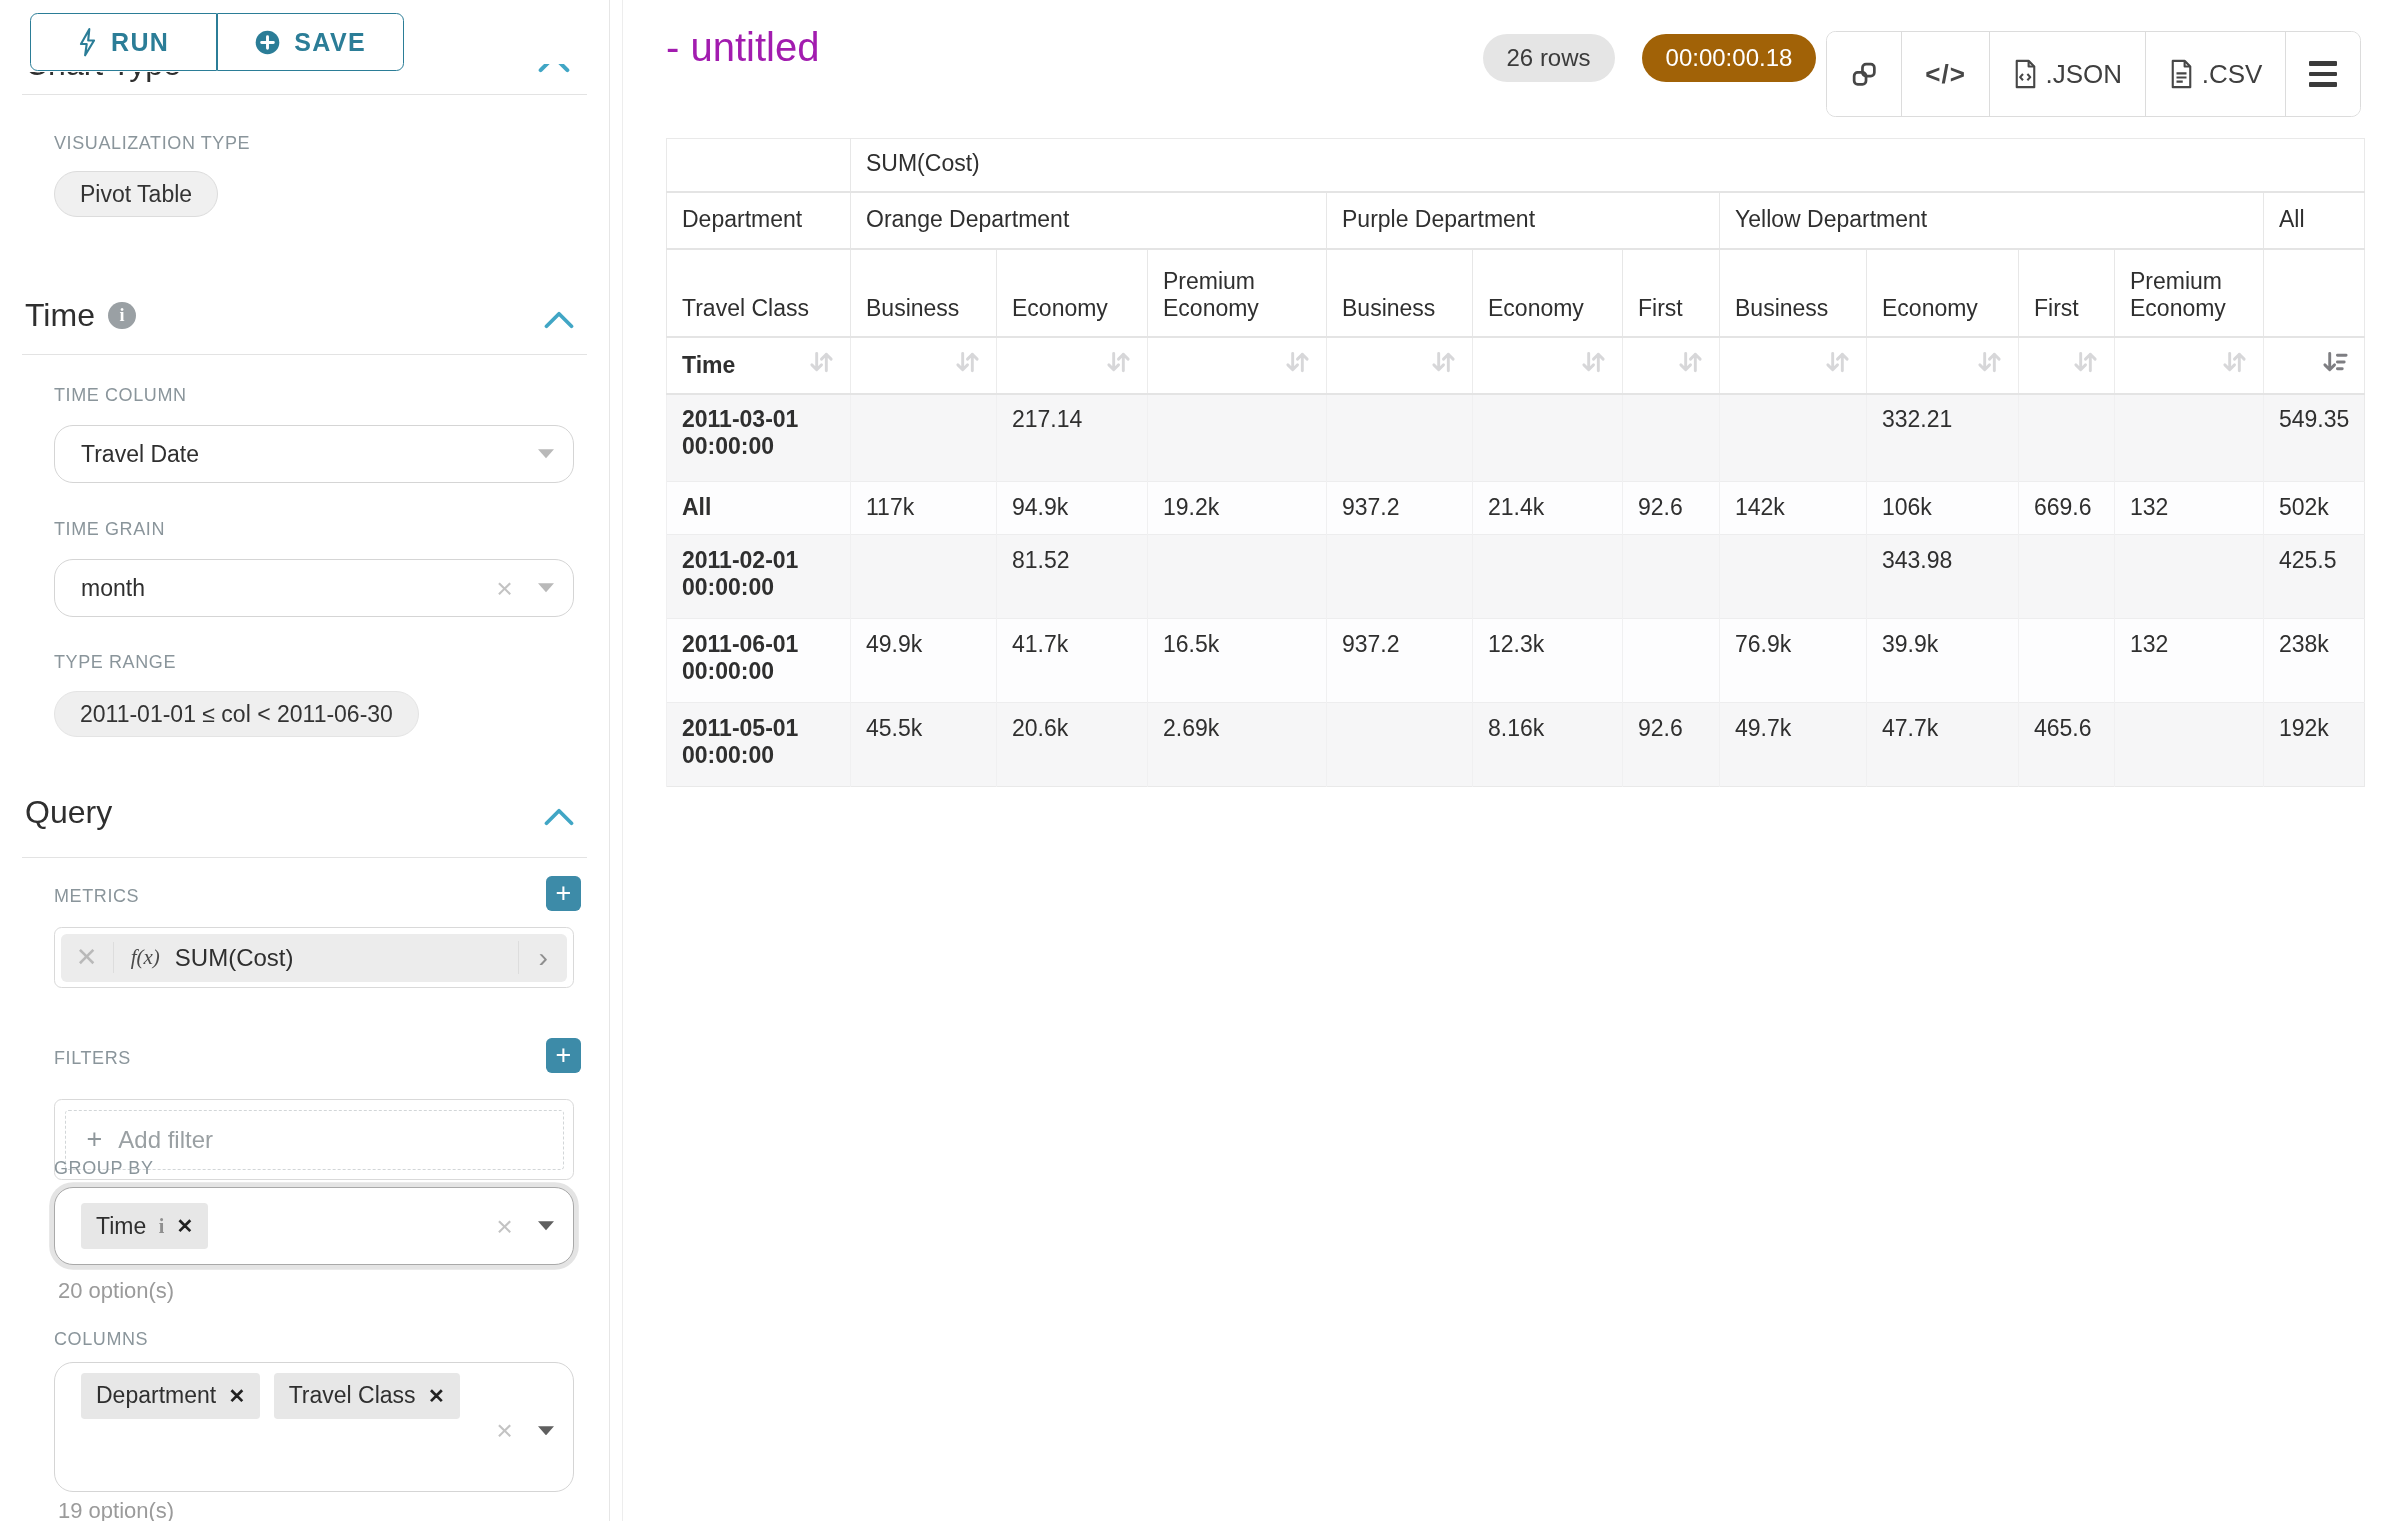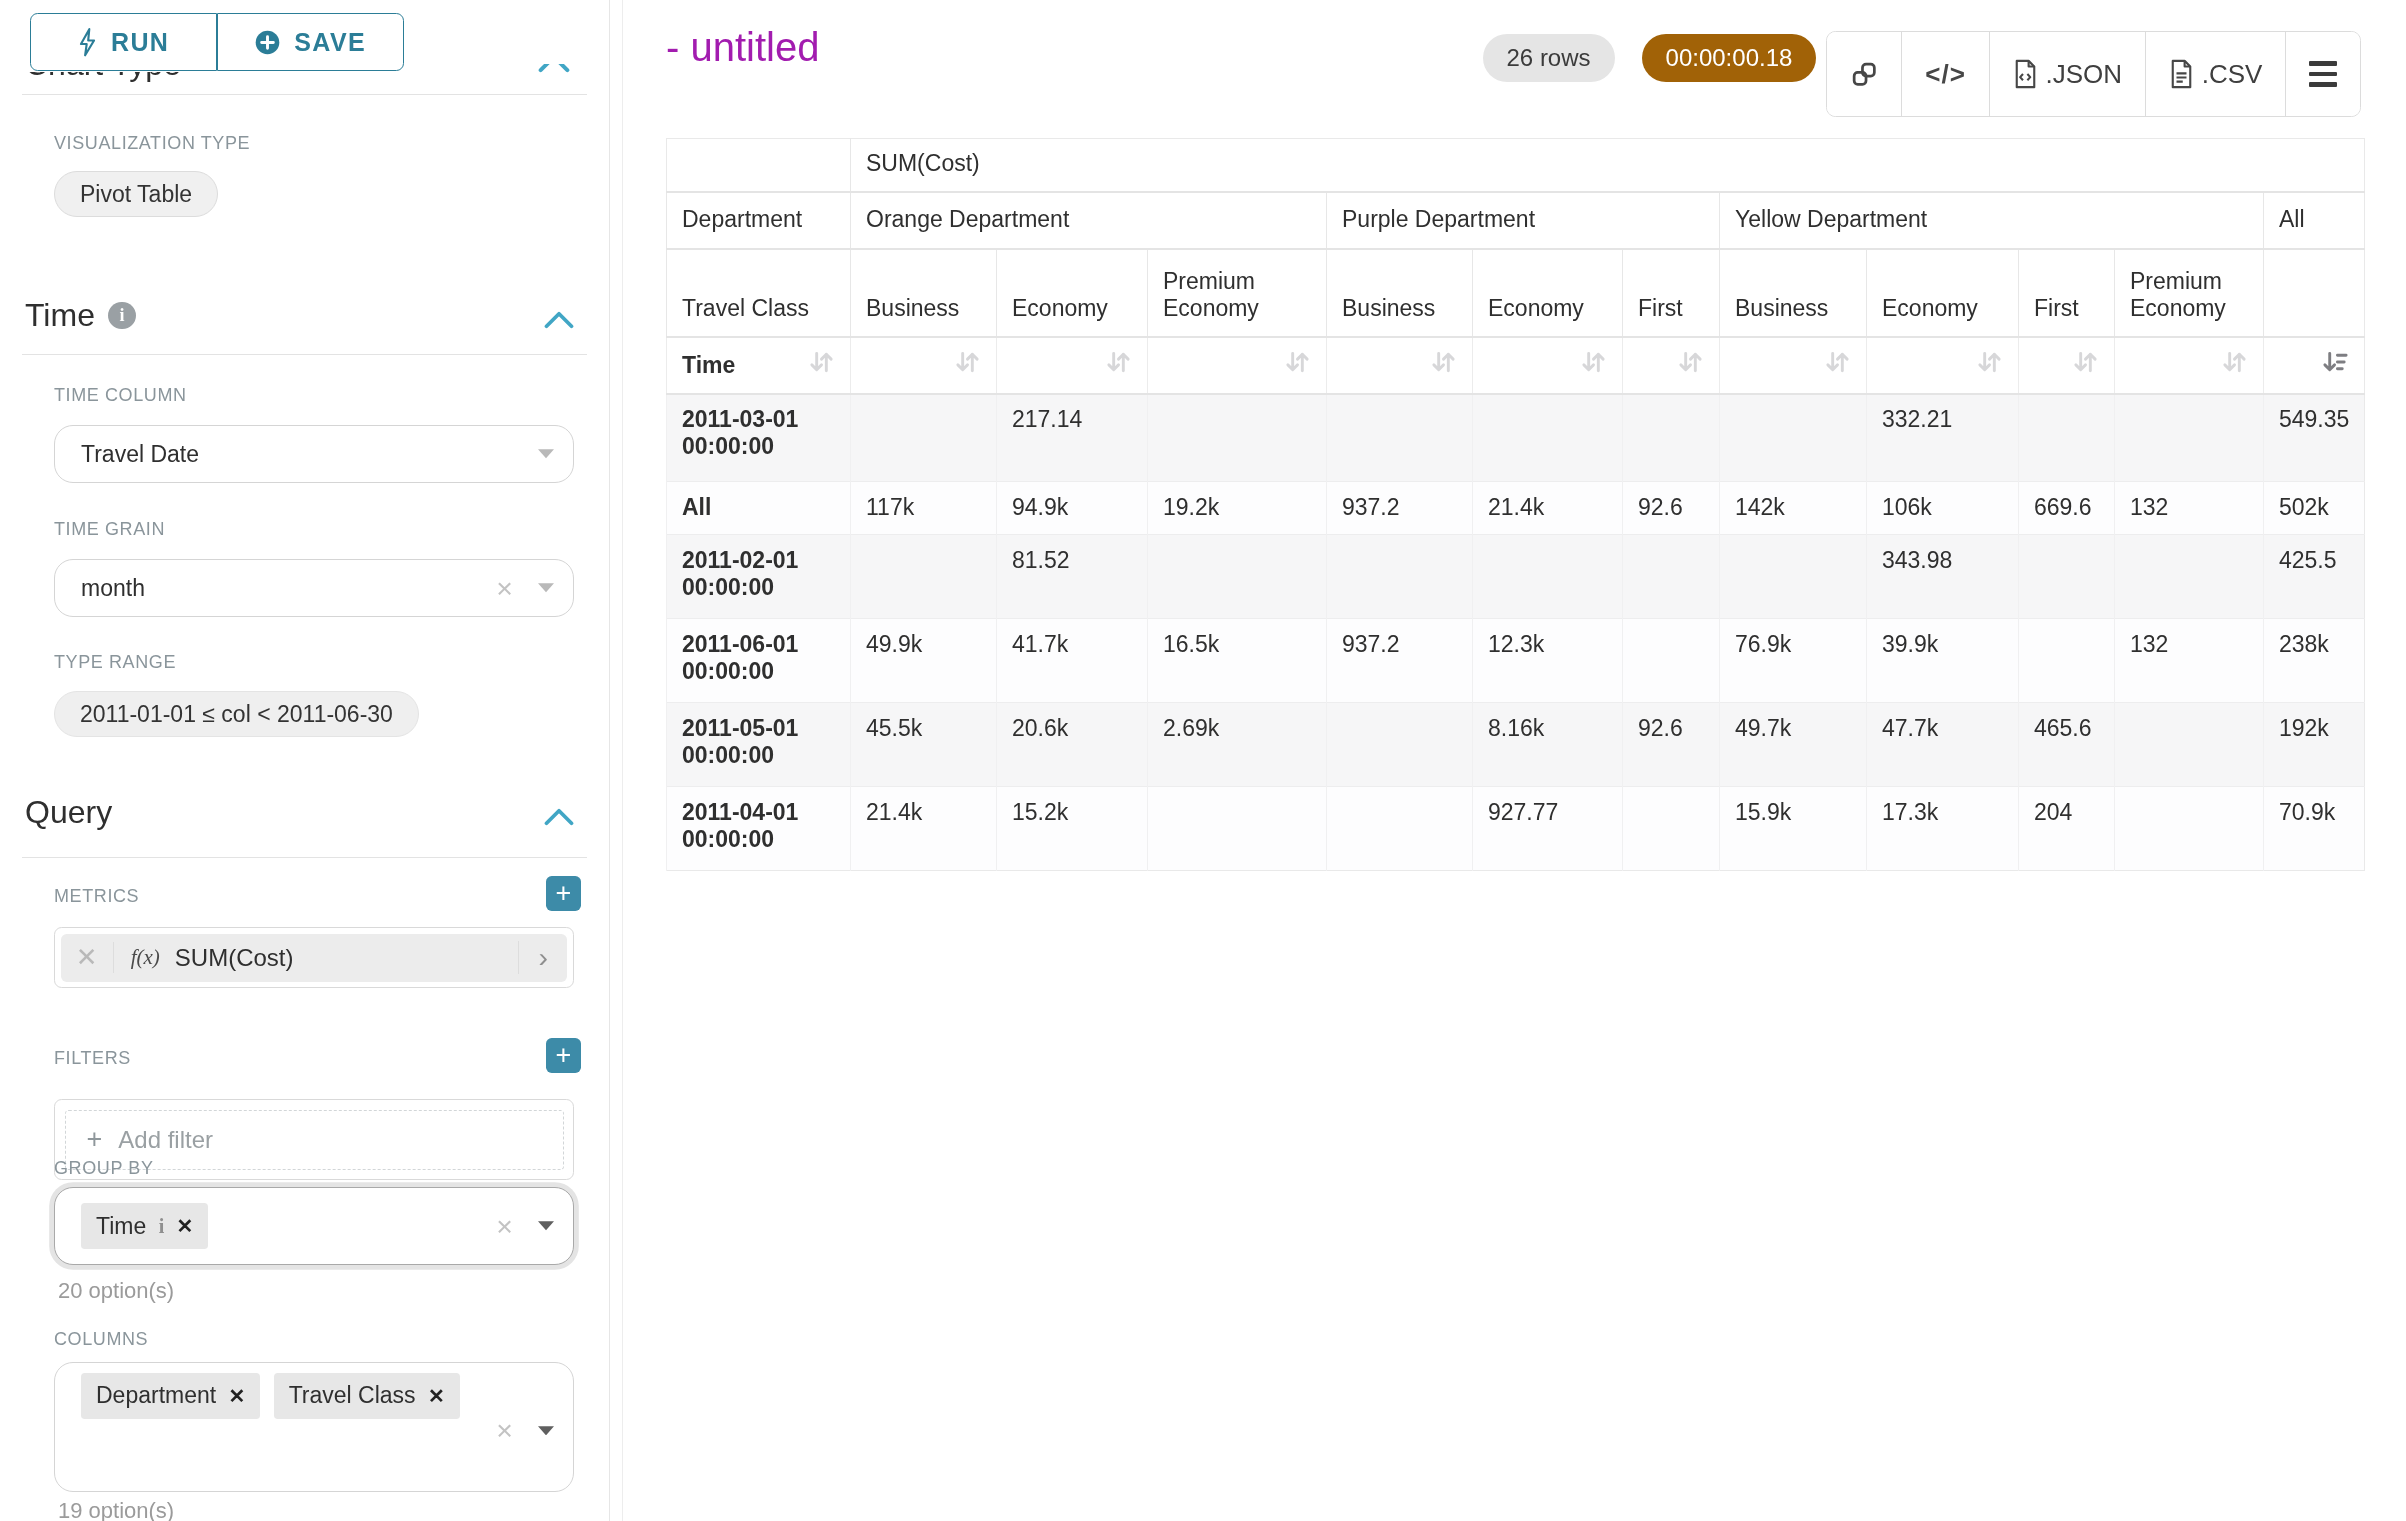--- a/index.html
+++ b/index.html
@@ -477,31 +477,17 @@
             <td>2.69k</td>
             <td></td>
             <td>8.16k</td>
             <td>92.6</td>
             <td>49.7k</td>
             <td>47.7k</td>
             <td>465.6</td>
             <td></td>
             <td>192k</td>
           </tr>
-          <tr class="datarow plain" style="height:84px">
-            <th>2011-04-01 00:00:00</th>
-            <td>21.4k</td>
-            <td>15.2k</td>
-            <td></td>
-            <td></td>
-            <td>927.77</td>
-            <td></td>
-            <td>15.9k</td>
-            <td>17.3k</td>
-            <td>204</td>
-            <td></td>
-            <td>70.9k</td>
-          </tr>
         </tbody>
       </table>
   </div>
 </main>
 
 
 </body></html>

